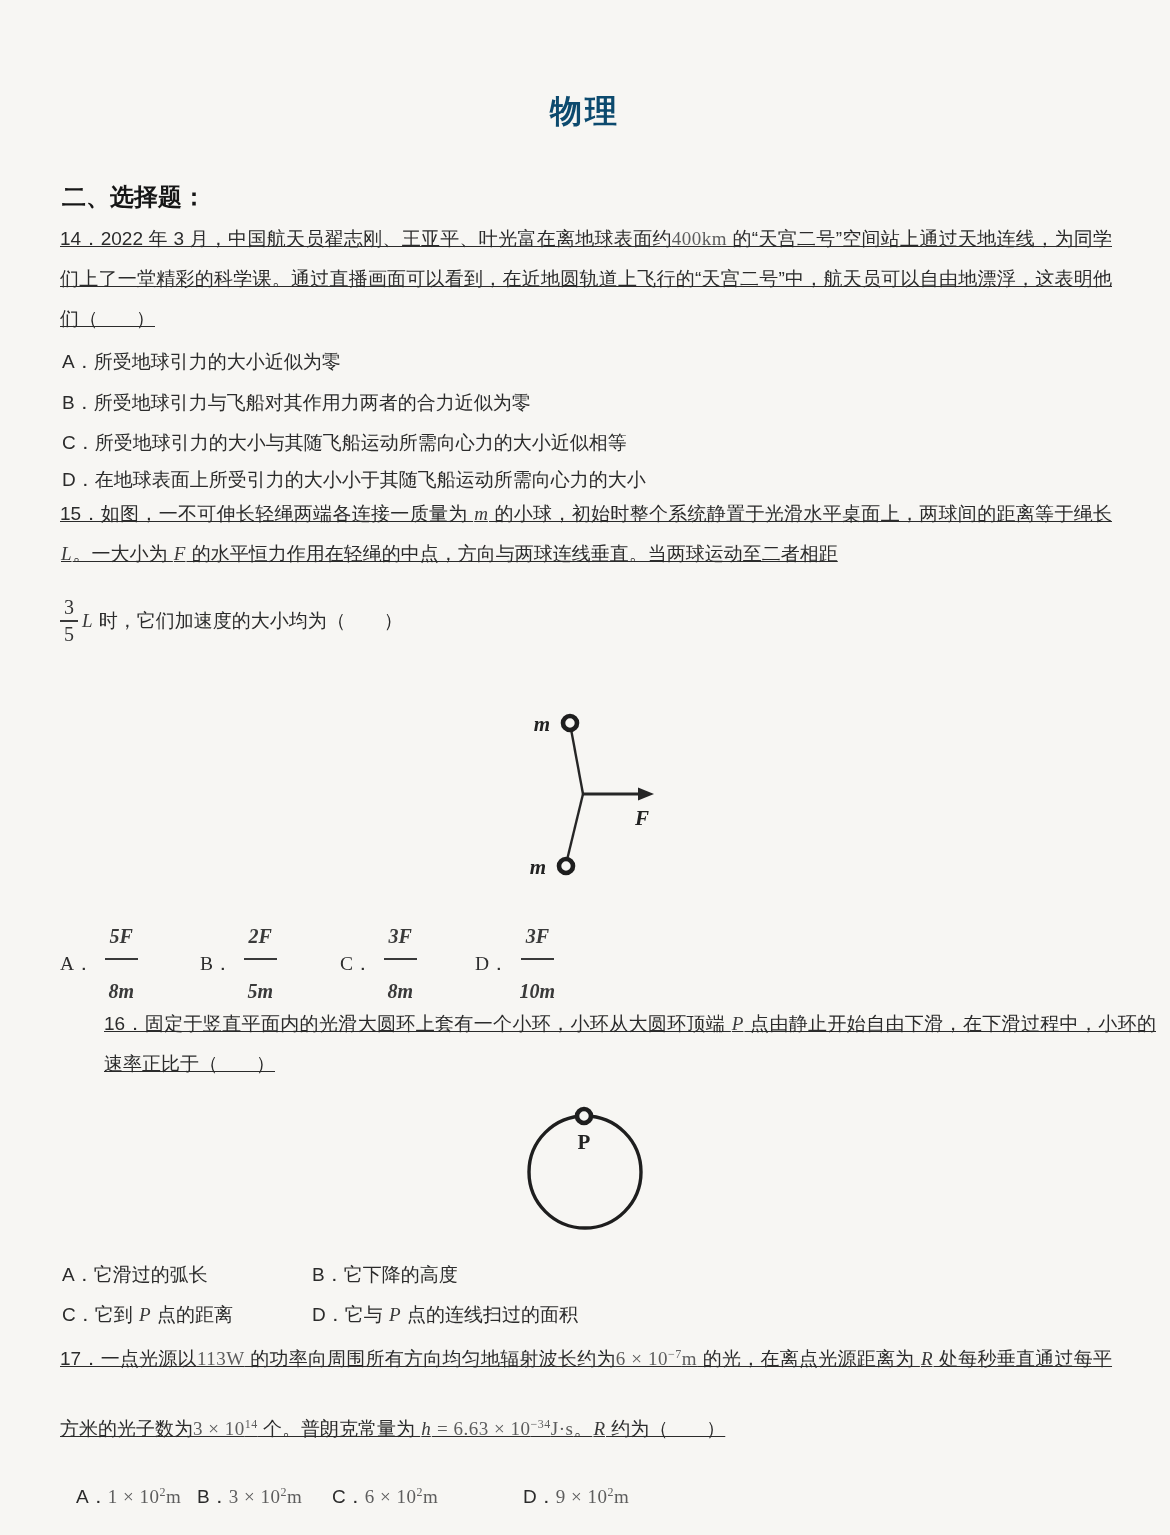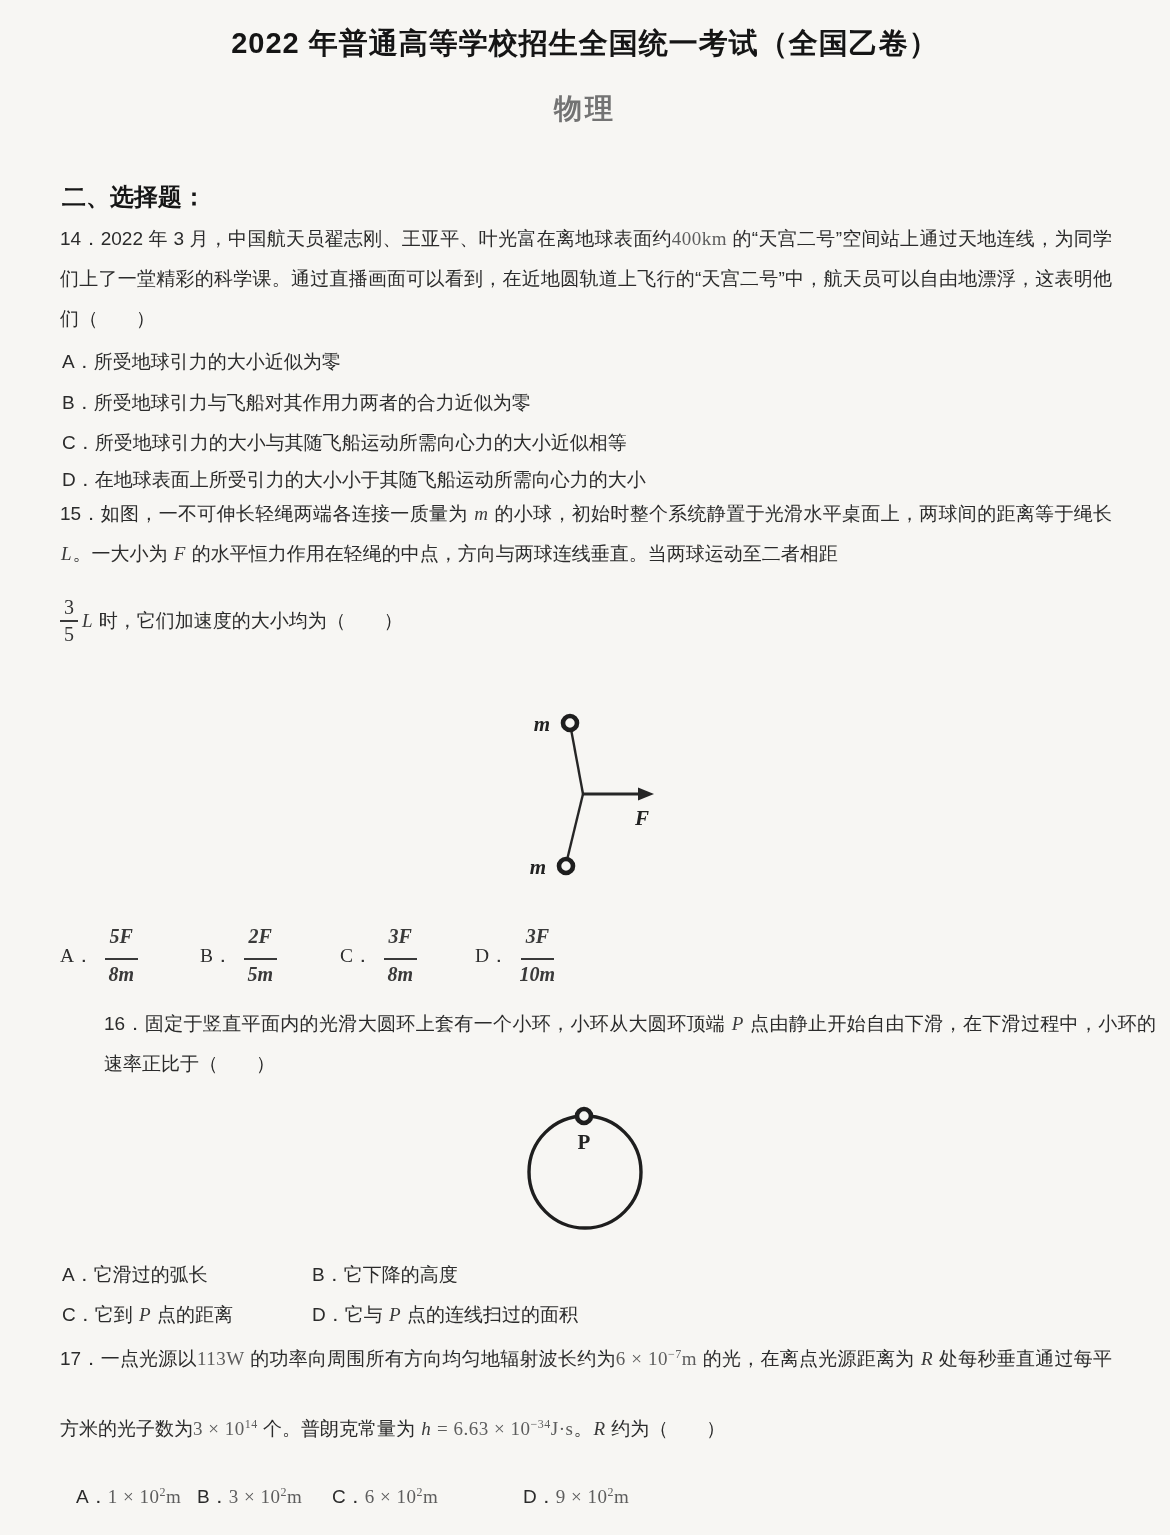--- a/index.html
+++ b/index.html
@@ -14,31 +14,31 @@
     color: #2b2b2b;
     overflow: hidden;
   }
   .page-title {
     position: absolute; top: 24px; left: 0; width: 100%;
     text-align: center; font-size: 29px; font-weight: bold;
     letter-spacing: 1px; color: #151515;
   }
   .subject-title {
     position: absolute; top: 90px; left: 0; width: 100%;
-    text-align: center; font-size: 28px; font-weight: bold;
-    letter-spacing: 3px; color: #737373;
+    text-align: center; font-size: 32px; font-weight: bold;
+    letter-spacing: 3px; color: #0c4a6e;
   }
   .section-heading {
     position: absolute; top: 181px; left: 62px;
     font-size: 24px; font-weight: bold; color: #161616;
   }
   .stem {
     position: absolute; left: 60px; width: 1052px;
     font-size: 19px; line-height: 40px;
-    text-align: justify; color: #2b2b2b;
+    text-align: justify; color: #2b2b2b; text-decoration: underline;
   }
   .q14-stem { top: 219px; }
   .q15-stem { top: 494px; }
   .q16-stem { top: 1004px; margin-left: 44px; }
   .q17-stem { top: 1324px; line-height: 70px; }
   .optline {
     position: absolute; left: 62px;
     font-size: 19px; color: #2b2b2b; white-space: nowrap;
   }
   .num {
@@ -69,40 +69,39 @@
     position: absolute; top: 924px; display: flex; align-items: center;
     font-size: 19.5px; color: #2f2f2f;
   }
   .folabel { font-family: "Liberation Serif", serif; margin-right: 11px; }
   .frac {
     display: inline-flex; flex-direction: column; align-items: center;
     font-family: "Liberation Serif", serif; font-style: italic;
     font-weight: 600; font-size: 20px; line-height: 1.2; color: #3a3a3a;
   }
   .frac .fnum { border-bottom: 2px solid #3a3a3a; padding: 0 5px 10px; }
-  .frac .fden { padding-top: 2px; }
+  .frac .fden { padding-top: 19px; }
   .diagram { position: absolute; }
   .q15-diagram { left: 470px; top: 672px; }
   .q16-diagram { left: 503px; top: 1096px; }
   svg text.dlabel {
     font-family: "Liberation Serif", serif;
     font-style: italic; font-weight: bold;
     font-size: 21px; fill: #222;
   }
   svg text.plabel {
     font-family: "Liberation Serif", serif;
     font-weight: bold; font-size: 21px; fill: #222;
   }
 </style>
 </head>
 <body>
 
 <div class="page">
 
-  <div class="page-title">2022 年普通高等学校招生全国统一考试（全国乙卷）</div>
   <div class="subject-title">物理</div>
   <div class="section-heading">二、选择题：</div>
 
   <div class="stem q14-stem"><span>14．2022 年 3 月，中国航天员翟志刚、王亚平、叶光富在离地球表面约</span><span class="num">400km</span><span> 的“天宫二号”空间站上通过天地连线，为同学们上了一堂精彩的科学课。通过直播画面可以看到，在近地圆轨道上飞行的“天宫二号”中，航天员可以自由地漂浮，这表明他们（　　）</span></div>
   <div class="optline" style="top:390px">B．所受地球引力与飞船对其作用力两者的合力近似为零</div>
   <div class="optline" style="top:349px">A．所受地球引力的大小近似为零</div>
   <div class="optline" style="top:430px">C．所受地球引力的大小与其随飞船运动所需向心力的大小近似相等</div>
   <div class="optline" style="top:467px">D．在地球表面上所受引力的大小小于其随飞船运动所需向心力的大小</div>
 
   <div class="stem q15-stem"><span>15．如图，一不可伸长轻绳两端各连接一质量为 </span><span class="var">m</span><span> 的小球，初始时整个系统静置于光滑水平桌面上，两球间的距离等于绳长 </span><span class="var">L</span><span>。一大小为 </span><span class="var">F</span><span> 的水平恒力作用在轻绳的中点，方向与两球连线垂直。当两球运动至二者相距</span></div>

